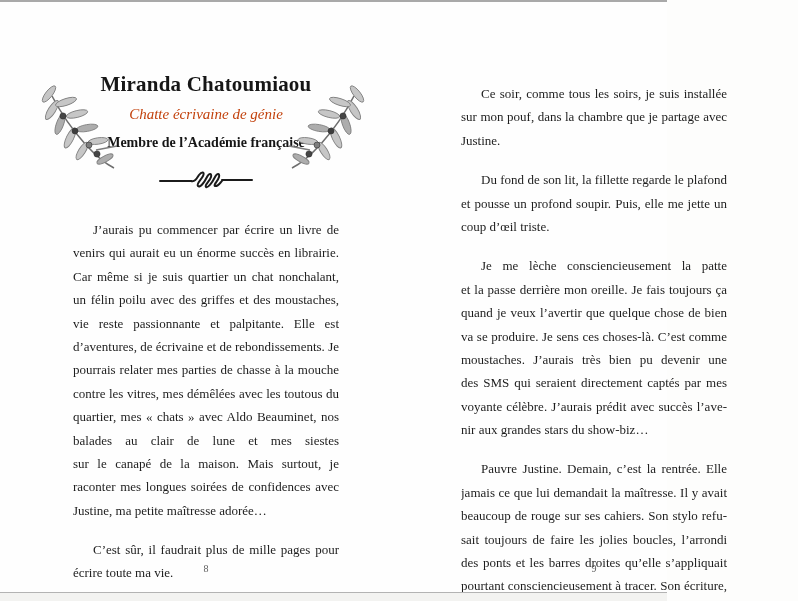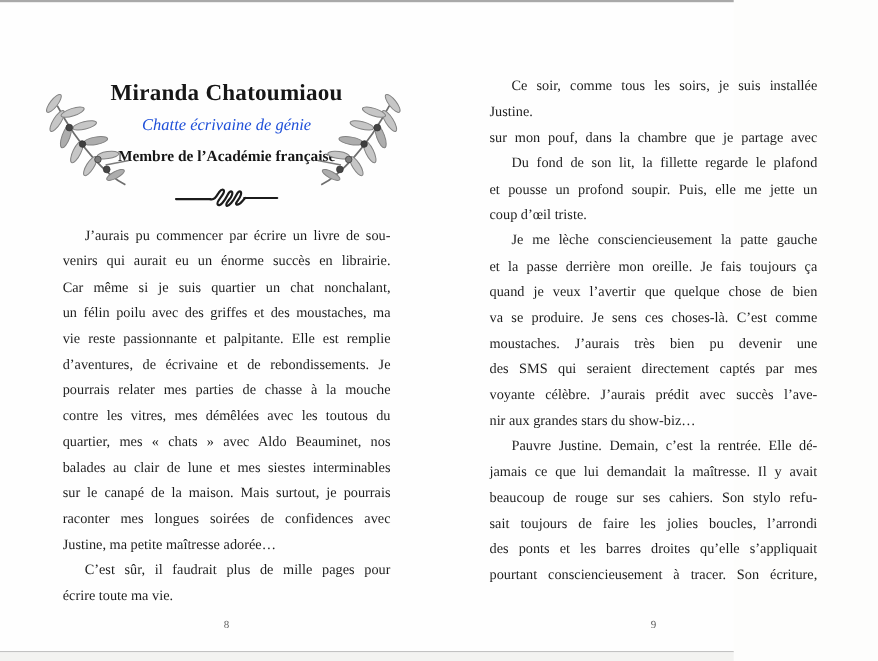--- a/index.html
+++ b/index.html
@@ -36,21 +36,21 @@
     position: absolute; top: 72px; left: 0; right: 0;
     text-align: center;
     font-size: 21px; font-weight: bold;
     letter-spacing: 0.2px;
     color: #161616;
   }
   .author-subtitle {
     position: absolute; top: 106px; left: 0; right: 0;
     text-align: center;
     font-size: 15px; font-style: italic;
-    color: #1d4ed8;
+    color: #c2410c;
   }
   .author-affiliation {
     position: absolute; top: 135px; left: 0; right: 0;
     text-align: center;
     font-size: 14px; font-weight: bold;
     color: #161616;
   }
   .divider {
     position: absolute; top: 169px; left: 50%;
     transform: translateX(-50%);
@@ -60,21 +60,21 @@
     position: absolute;
     width: 80px; height: 88px;
   }
   .branch-left  { left: 38px;  top: 84px; }
   .branch-right { left: 288px; top: 84px; transform: scaleX(-1); }
 
   
   .body { position: absolute; left: 0; width: 298px; }
   .body-left  { top: 202px; }
   .body-right { top: 66px; }
-  .para { margin: 0; }
+  .para { margin: 16px; }
   .bl {
     font-size: 13px;
     line-height: 23.4px;
     height: 23.4px;
     overflow: hidden;
     text-align: justify;
     text-align-last: justify;
     white-space: normal;
   }
   .bl.first { padding-left: 20px; }
@@ -171,22 +171,22 @@
       <circle cx="37" cy="47" r="3.0" fill="#3d3d3d"></circle>
       <circle cx="51" cy="61" r="3.0" fill="#7d7d7d"></circle>
       <circle cx="59" cy="70" r="3.1" fill="#454545"></circle>
     </g>
   </svg>
 
   <div class="col col-right">
     <div class="body body-right">
         <div class="para">
           <div class="bl first">Ce soir, comme tous les soirs, je suis installée</div>
+          <div class="bl">sur mon pouf, dans la chambre que je partage avec</div>
           <div class="bl last">Justine.</div>
-          <div class="bl">sur mon pouf, dans la chambre que je partage avec</div>
         </div>
         <div class="para">
           <div class="bl first">Du fond de son lit, la fillette regarde le plafond</div>
           <div class="bl">et pousse un profond soupir. Puis, elle me jette un</div>
           <div class="bl last">coup d’œil triste.</div>
         </div>
         <div class="para">
           <div class="bl first">Je me lèche consciencieusement la patte gauche</div>
           <div class="bl">et la passe derrière mon oreille. Je fais toujours ça</div>
           <div class="bl">quand je veux l’avertir que quelque chose de bien</div>

